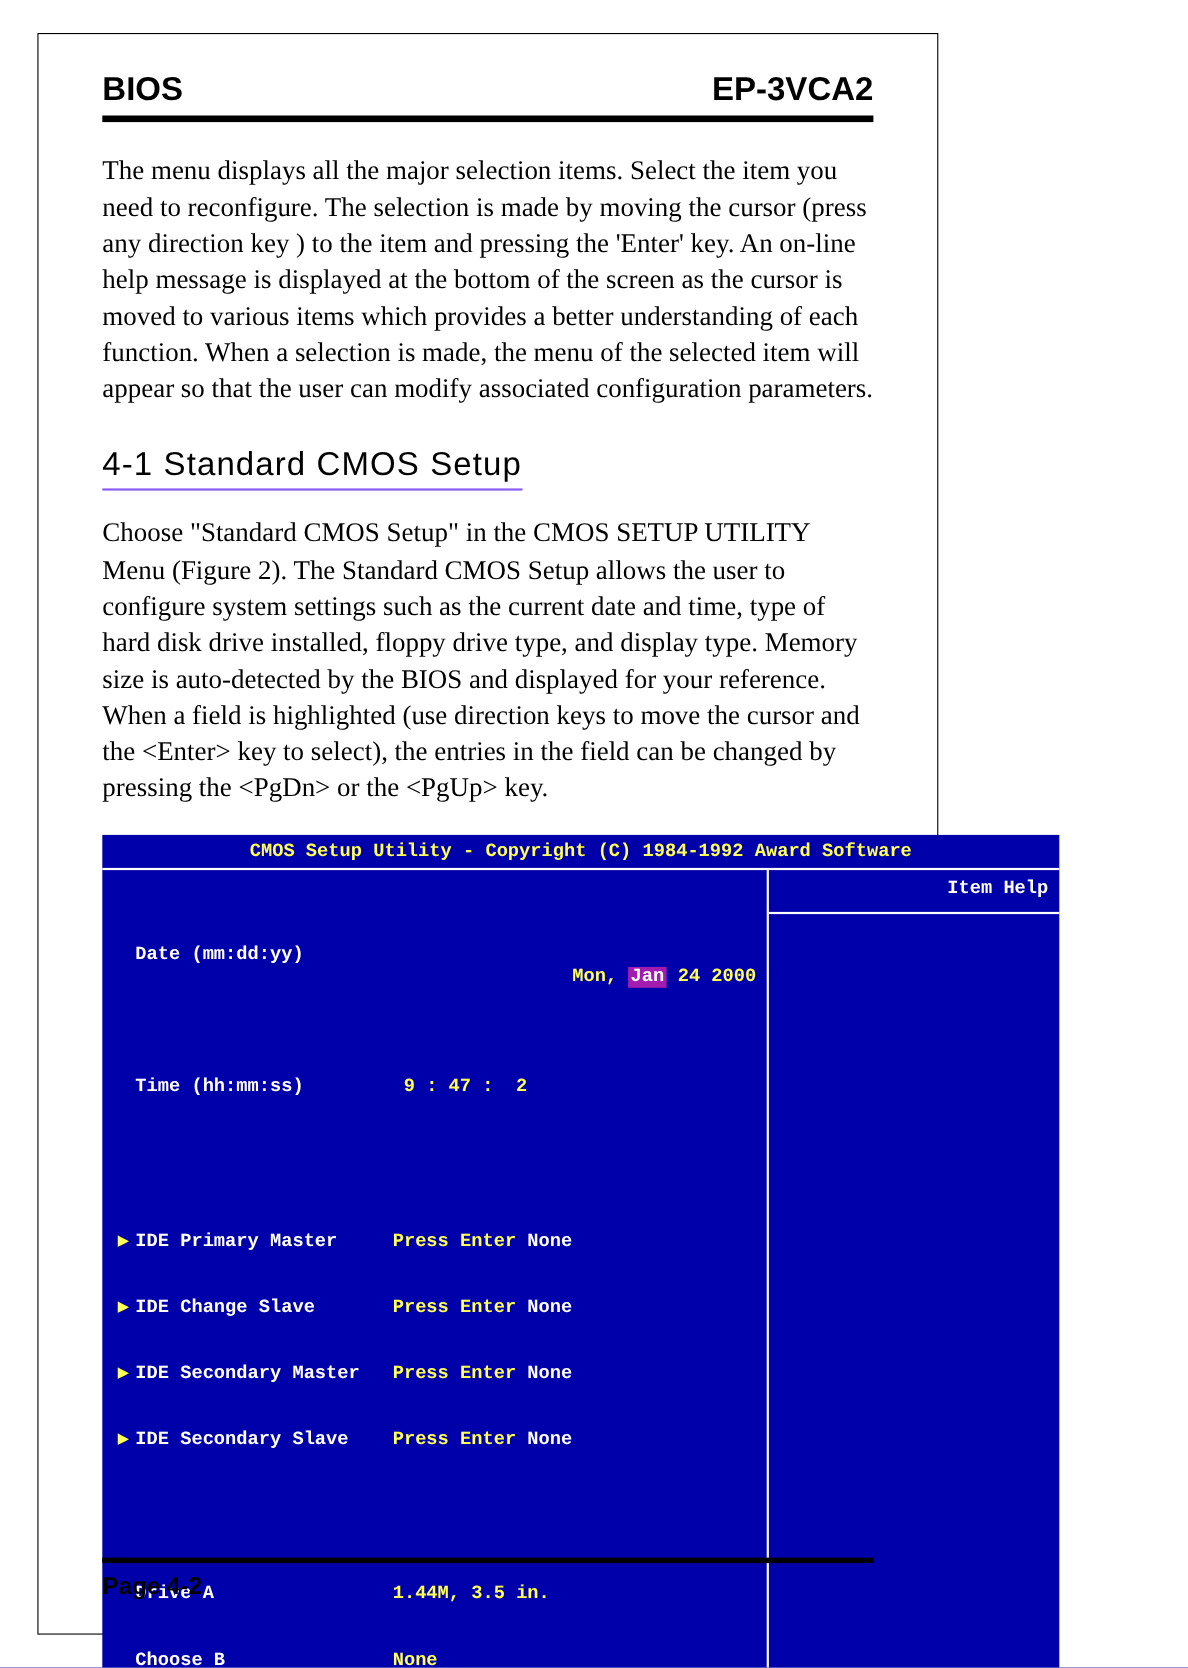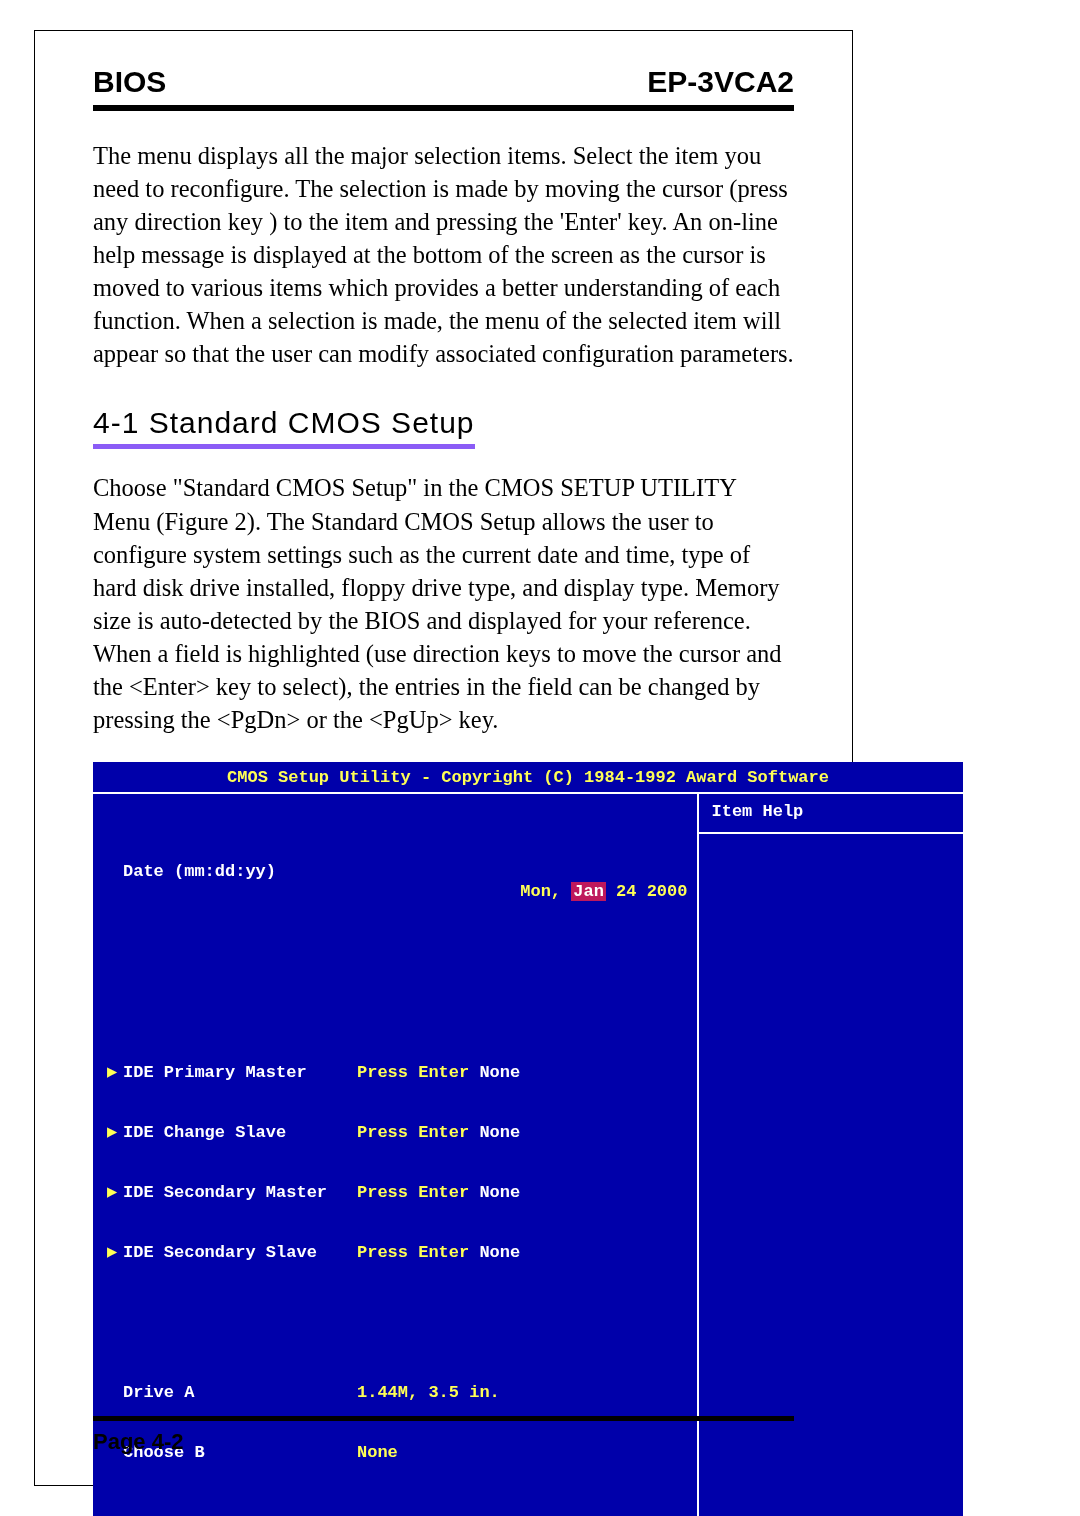--- a/index.html
+++ b/index.html
@@ -39,21 +39,21 @@
   }
   .body-text {
     font-size: 24.5px;
     line-height: 1.35;
     margin-bottom: 36px;
   }
   .section-heading {
     font-family: "Arial", Helvetica, sans-serif;
     font-size: 30px;
     letter-spacing: 1px;
-    border-bottom: 5px solid #8b5cf6;
+    border-bottom: 2px solid #8b5cf6;
     display: inline-block;
     padding-bottom: 4px;
     margin-bottom: 22px;
   }
   .body-text.no-bottom {
     margin-bottom: 26px;
   }
   
   .bios {
     width: 870px;
@@ -78,21 +78,21 @@
   .bios-left-wrap {
     flex: 1;
     border-right: 2px solid #fff;
     padding: 8px 10px 20px 14px;
   }
   .bios-right {
     width: 255px;
     padding: 8px 10px 8px 12px;
   }
   .bios-right-title {
-    text-align: left;
+    text-align: right;
     color: #fff;
     margin-bottom: 10px;
   }
   .bios-right-body {
     color: #ffff55;
   }
   .bios-rows {
     display: block;
     color: #fff;
     white-space: pre;
@@ -106,21 +106,21 @@
   }
   .col-val {
     color: #ffff55;
   }
   .arrow {
     display: inline-block;
     width: 16px;
     color: #ffff55;
   }
   .highlight {
-    background: #be185d;
+    background: #a21caf;
     color: #fff;
     padding: 0 2px;
     margin-top: 20px;
   }
   .val-yellow {
     color: #ffff55;
   }
   .footer-rule {
     border: none;
     border-top: 5px solid #000;
@@ -169,20 +169,24 @@
         <div class="bios-left-wrap">
           <div class="bios-rows">
             
             <div class="row">
               <span class="col-label"><span class="arrow"> </span><span>Date (mm:dd:yy)</span></span>
               <span class="col-val">
                 <span class="val-yellow">Mon, </span><span class="highlight">Jan</span><span class="val-yellow"> 24 2000</span>
               </span>
             </div>
             
+            <div class="row">
+              <span class="col-label"><span class="arrow"> </span><span>Time (hh:mm:ss)</span></span>
+              <span class="col-val val-yellow" style="padding-left:10px">9 : 47 :  2</span>
+            </div>
             <div class="row">&nbsp;</div>
             
             <div class="row">
               <span class="col-label"><span class="arrow tri">▶</span><span style="color:#fff">IDE Primary Master</span></span>
               <span class="col-val"><span class="val-yellow">Press Enter</span> <span style="color:#fff">None</span></span>
             </div>
             <div class="row">
               <span class="col-label"><span class="arrow tri">▶</span><span style="color:#fff">IDE Change Slave</span></span>
               <span class="col-val"><span class="val-yellow">Press Enter</span> <span style="color:#fff">None</span></span>
             </div>

